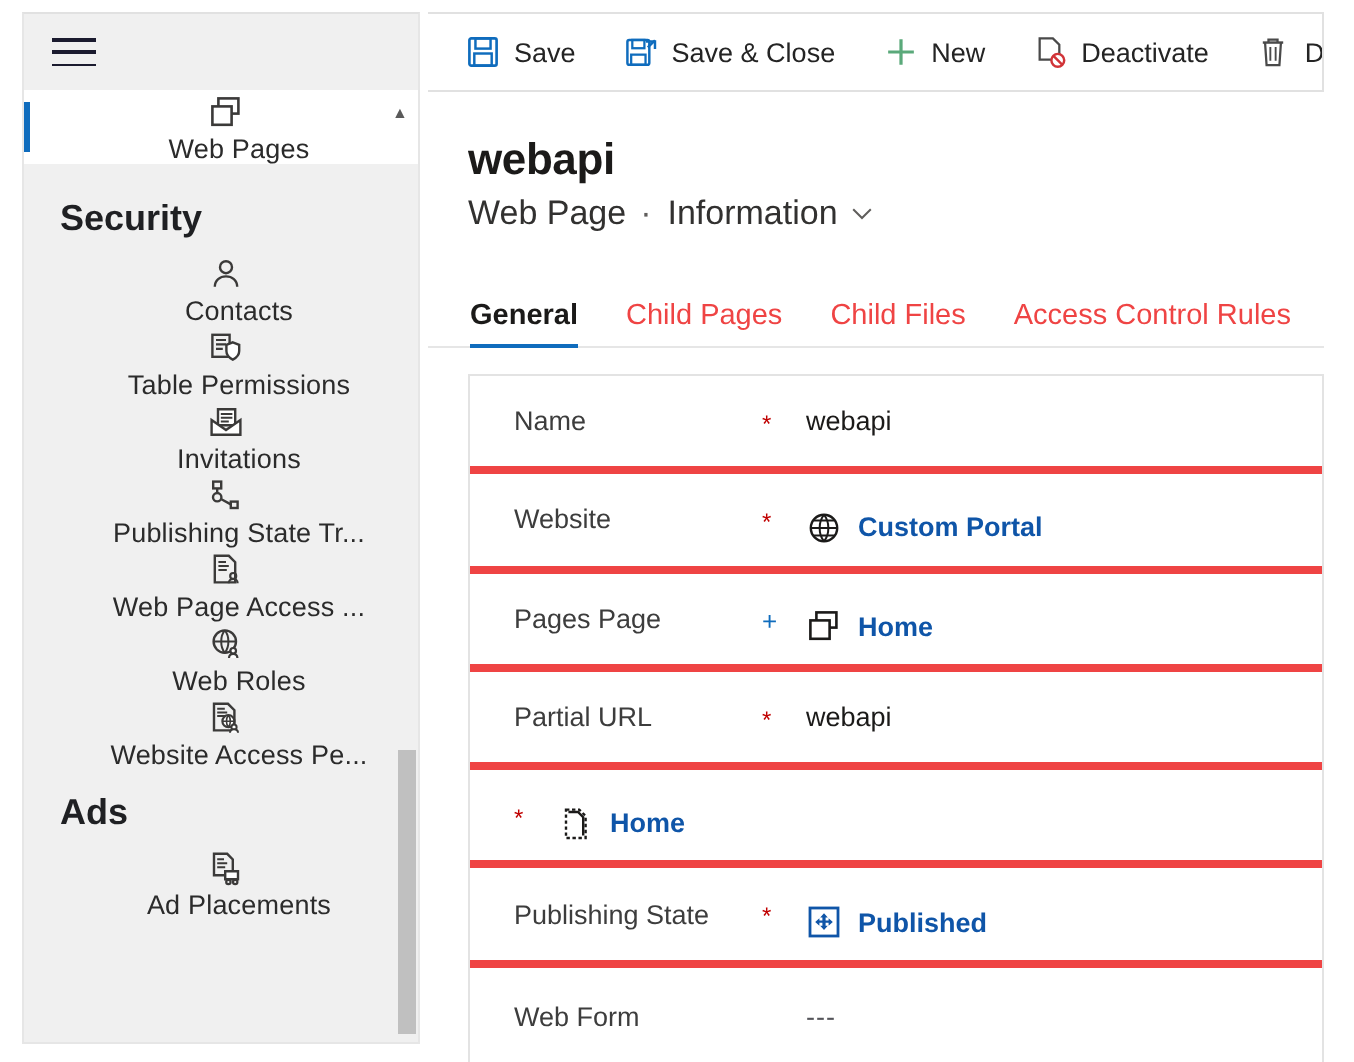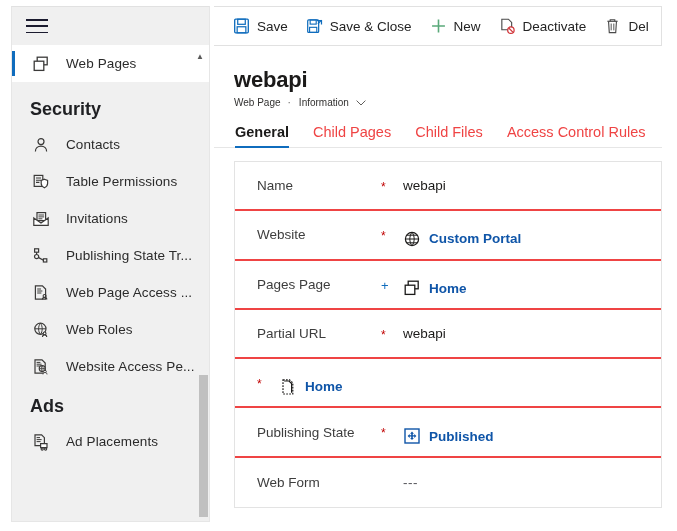--- a/index.html
+++ b/index.html
@@ -48,20 +48,21 @@
   }
   .nav-item {
     position: relative;
     height: 37px;
     display: flex;
     align-items: center;
     padding-left: 18px;
     cursor: pointer;
     color: #2b2b2b;
     font-size: 13.5px;
+    flex-direction: column;
   }
   .nav-item.selected {
     background: #ffffff;
   }
   .nav-item.selected::before {
     content: "";
     position: absolute;
     left: 0; top: 6px;
     width: 3px; height: 25px;
     background: #0f6cbd;
@@ -122,20 +123,21 @@
   .cmdbar {
     position: relative;
     height: 40px;
     border: 1px solid #e1e1e1;
     border-left: none;
     background: #ffffff;
     display: flex;
     align-items: center;
     padding-left: 10px;
     overflow: hidden;
+    gap: 6px;
   }
   .cmd {
     display: flex;
     align-items: center;
     height: 38px;
     padding: 0 9px;
     cursor: pointer;
     color: #242424;
     font-size: 13.5px;
     white-space: nowrap;
@@ -154,29 +156,29 @@
     font-size: 22px;
     font-weight: 600;
     color: #1b1a19;
     letter-spacing: -.2px;
     line-height: 28px;
   }
   .breadcrumb {
     margin-top: 3px;
     display: flex;
     align-items: center;
-    font-size: 10px;
+    font-size: 17px;
     color: #323130;
   }
   .bc-sep { margin: 0 8px 0 7px; color: #605e5c; }
   .bc-info { display: flex; align-items: center; cursor: pointer; }
   .bc-chev { margin-left: 7px; color: #605e5c; font-size: 9px; line-height: 1; }
 
   .tabs {
-    margin-top: 8px;
+    margin-top: 25px;
     padding-left: 21px;
     display: flex;
     align-items: flex-end;
     height: 32px;
     border-bottom: 1px solid #e6e6e6;
   }
   .tab {
     position: relative;
     padding: 0 12px 7px 12px;
     font-size: 14.5px;
@@ -205,21 +207,21 @@
     border: 1px solid #e3e3e3;
     border-right: 1px solid #e3e3e3;
     background: #ffffff;
     width: 428px;
   }
   .frow {
     display: flex;
     align-items: center;
     height: 49.3px;
     padding-left: 22px;
-    border-bottom: 2px solid #ef4444;
+    border-bottom: 4px solid #ef4444;
   }
   .frow:last-child { border-bottom: none; }
   .flabel {
     width: 124px;
     flex: 0 0 124px;
     font-size: 13.5px;
     color: #3d3d3d;
   }
   .freq {
     width: 22px;

